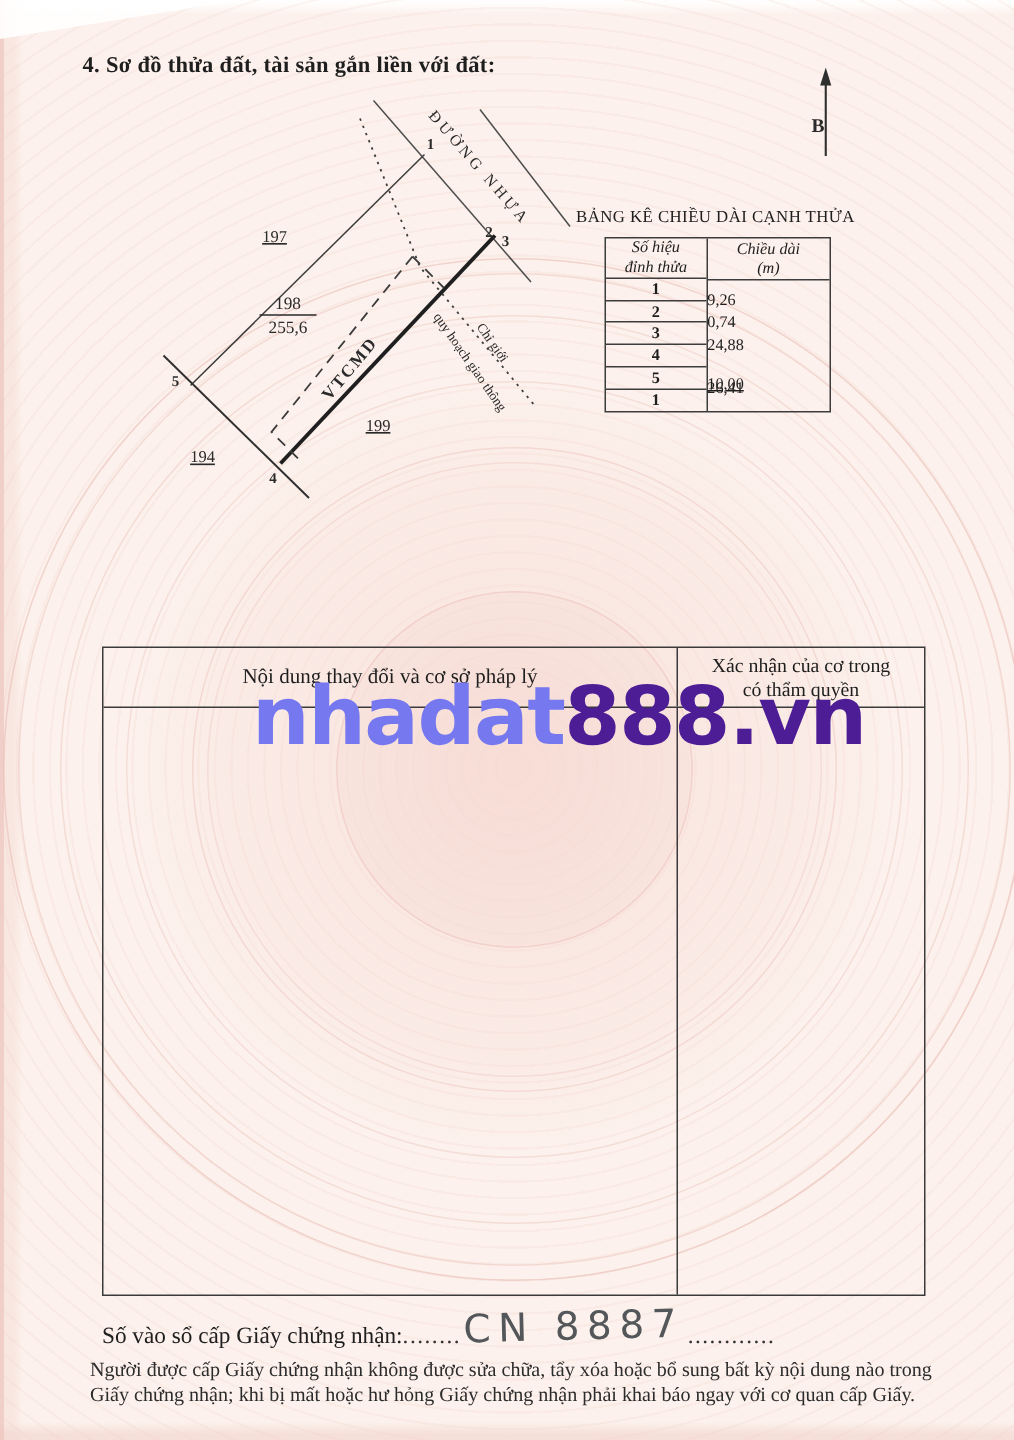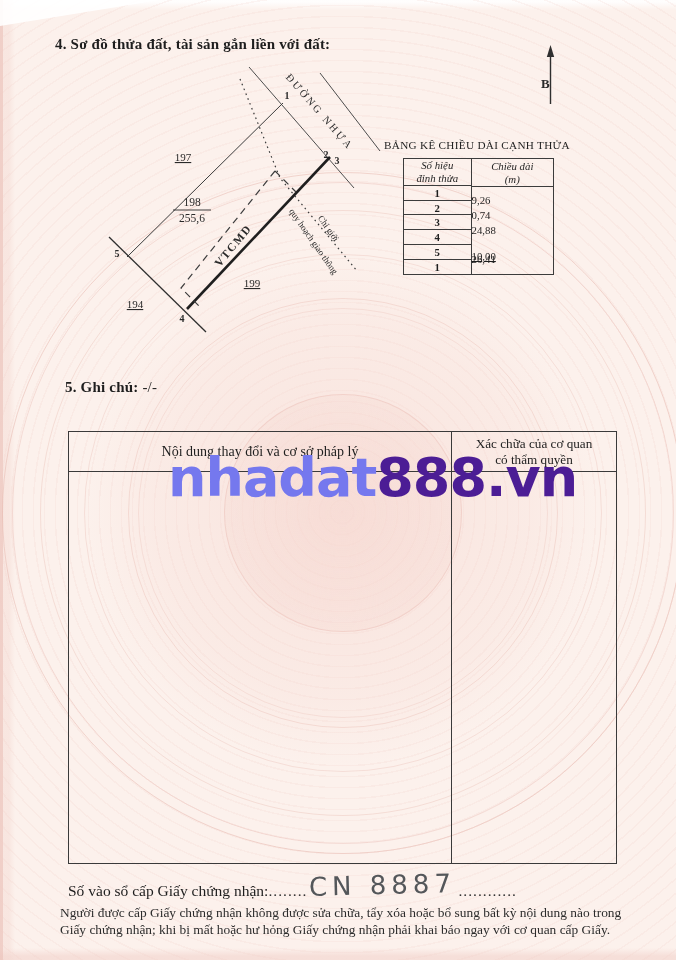--- a/index.html
+++ b/index.html
@@ -154,31 +154,27 @@
         <span>(m)</span>
       </div>
       <div class="lt-val" style="top:34px;">9,26</div>
       <div class="lt-val" style="top:49px;">0,74</div>
       <div class="lt-val" style="top:64px;">24,88</div>
       <div class="lt-val" style="top:90px;text-decoration:underline;">10,00</div>
       <div class="lt-val" style="top:93px;">26,41</div>
     </div>
   </div>
 
-  <div class="layer sec-title t5">
-    <span>5. Ghi chú:</span>
-    <span class="val">-/-</span>
-  </div>
 
 
   <div class="layer bt">
     <div class="bt-head">
       <div class="bt-h1">Nội dung thay đổi và cơ sở pháp lý</div>
       <div class="bt-h2">
-        <span>Xác chữa của cơ quan</span>
+        <span>Xác nhận của cơ trong</span>
         <span>có thẩm quyền</span>
       </div>
     </div>
     <div class="bt-body">
       <div class="bt-b1"></div>
       <div class="bt-b2"></div>
     </div>
   </div>
 
   <div class="layer watermark">

